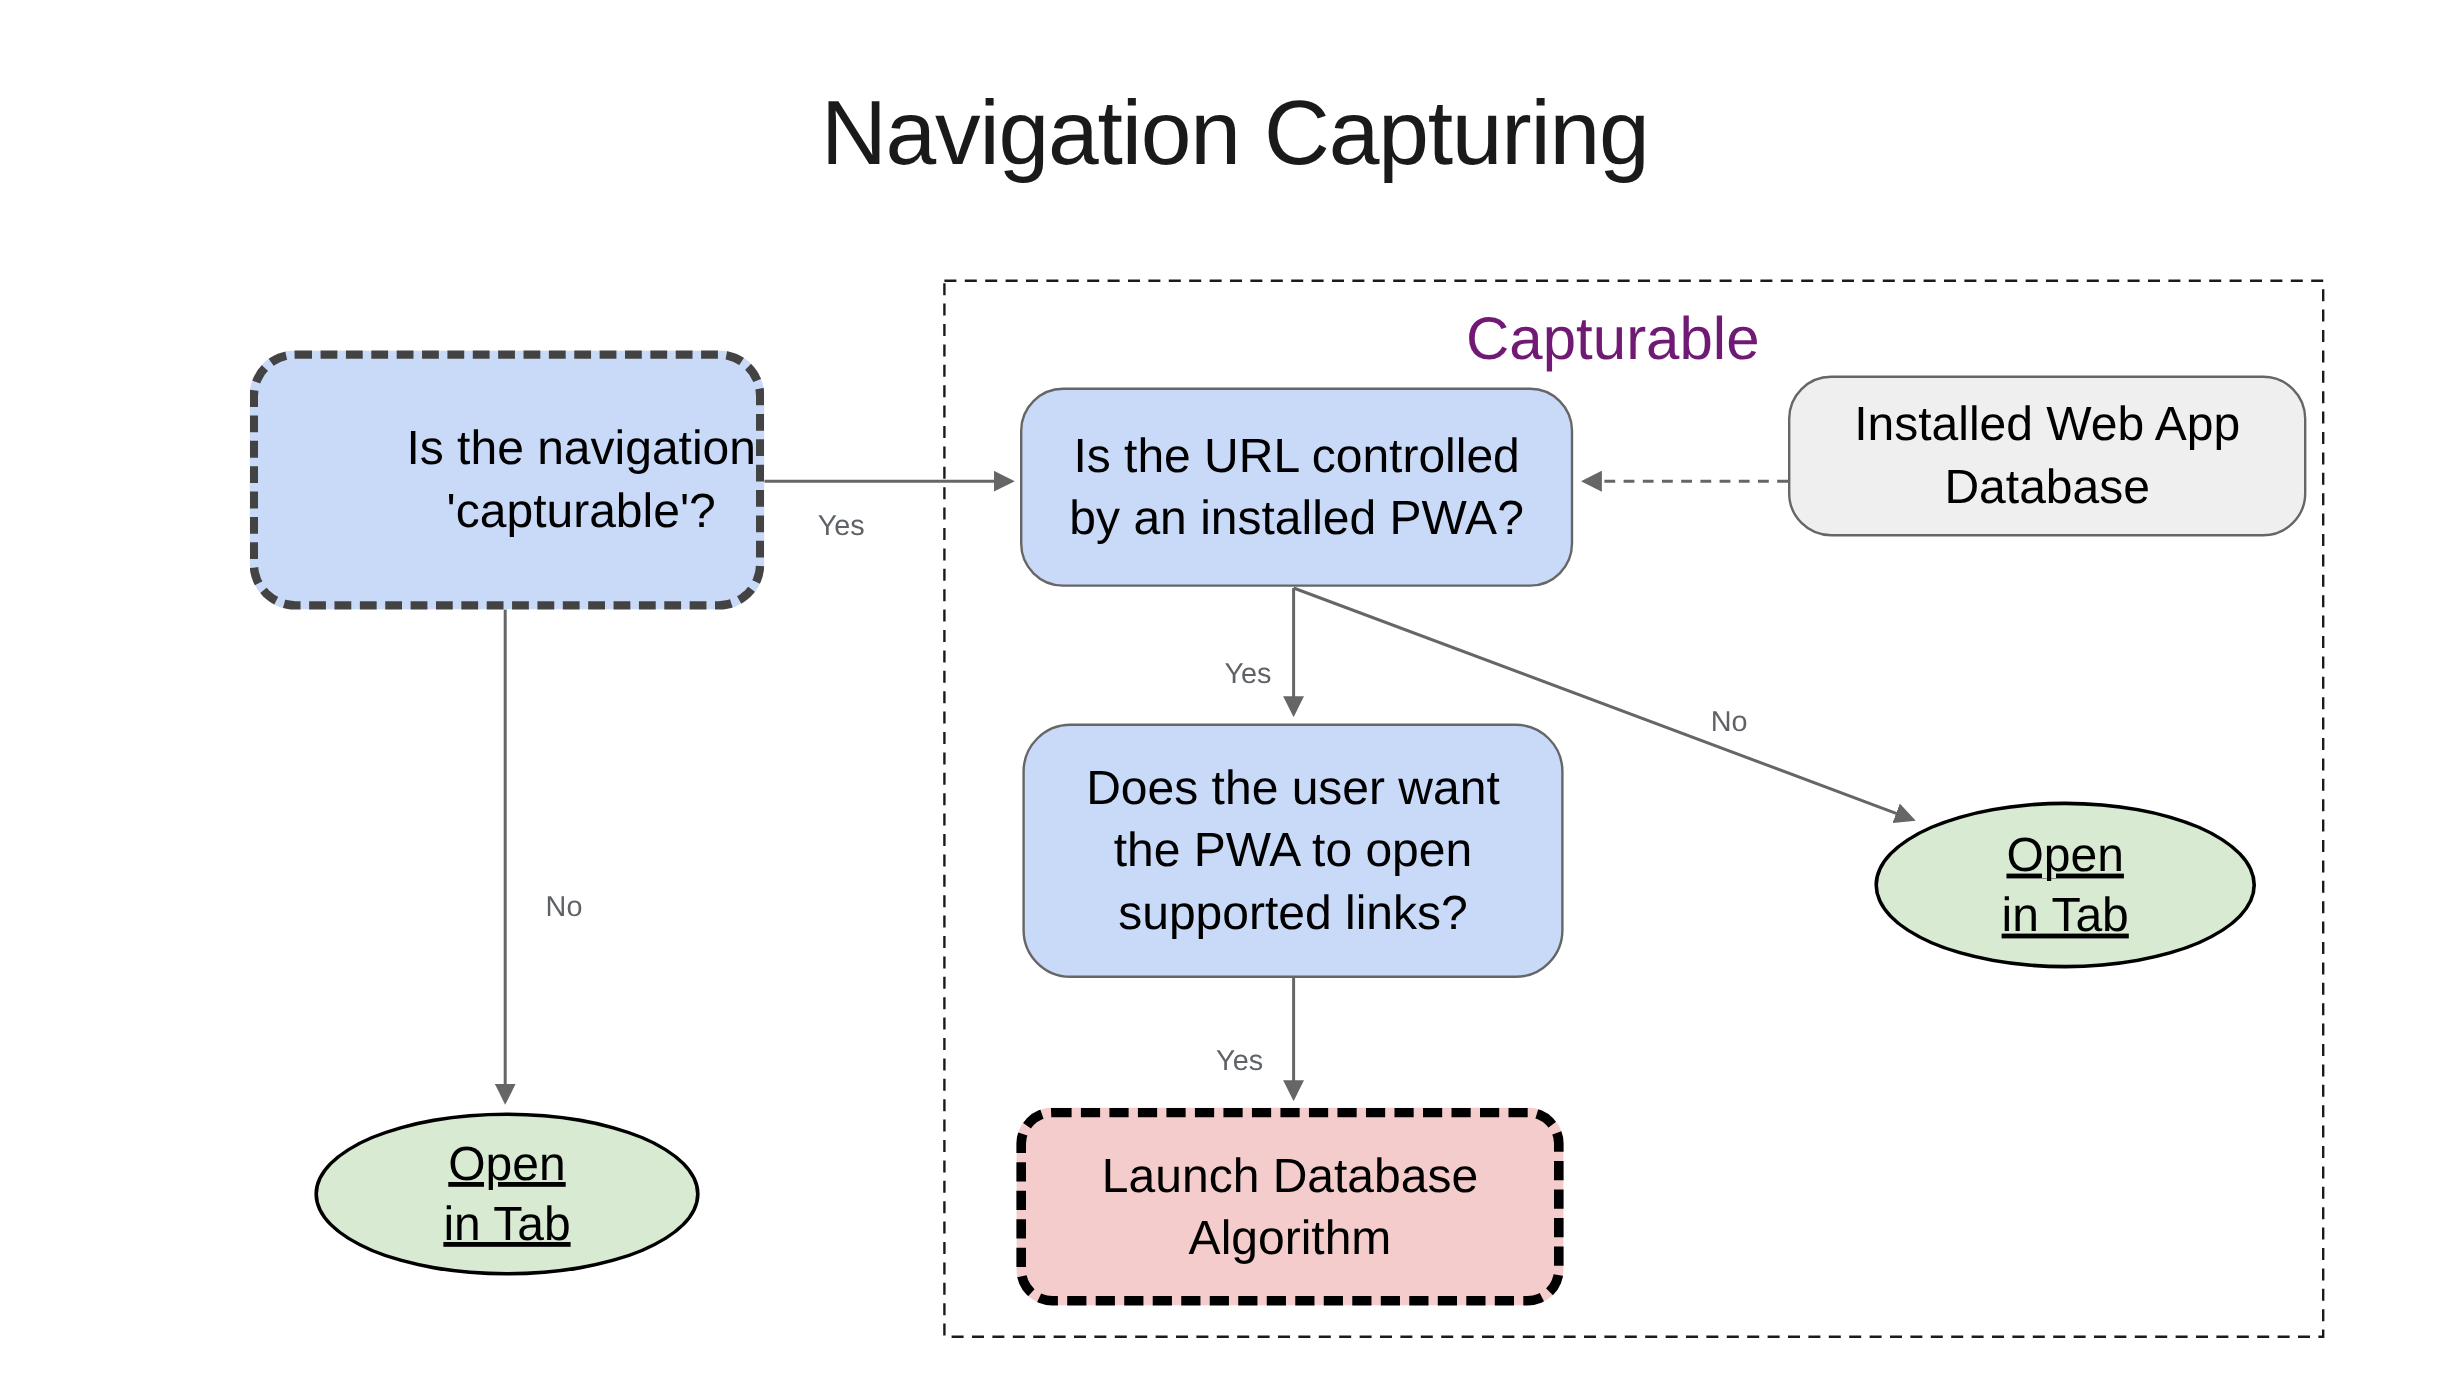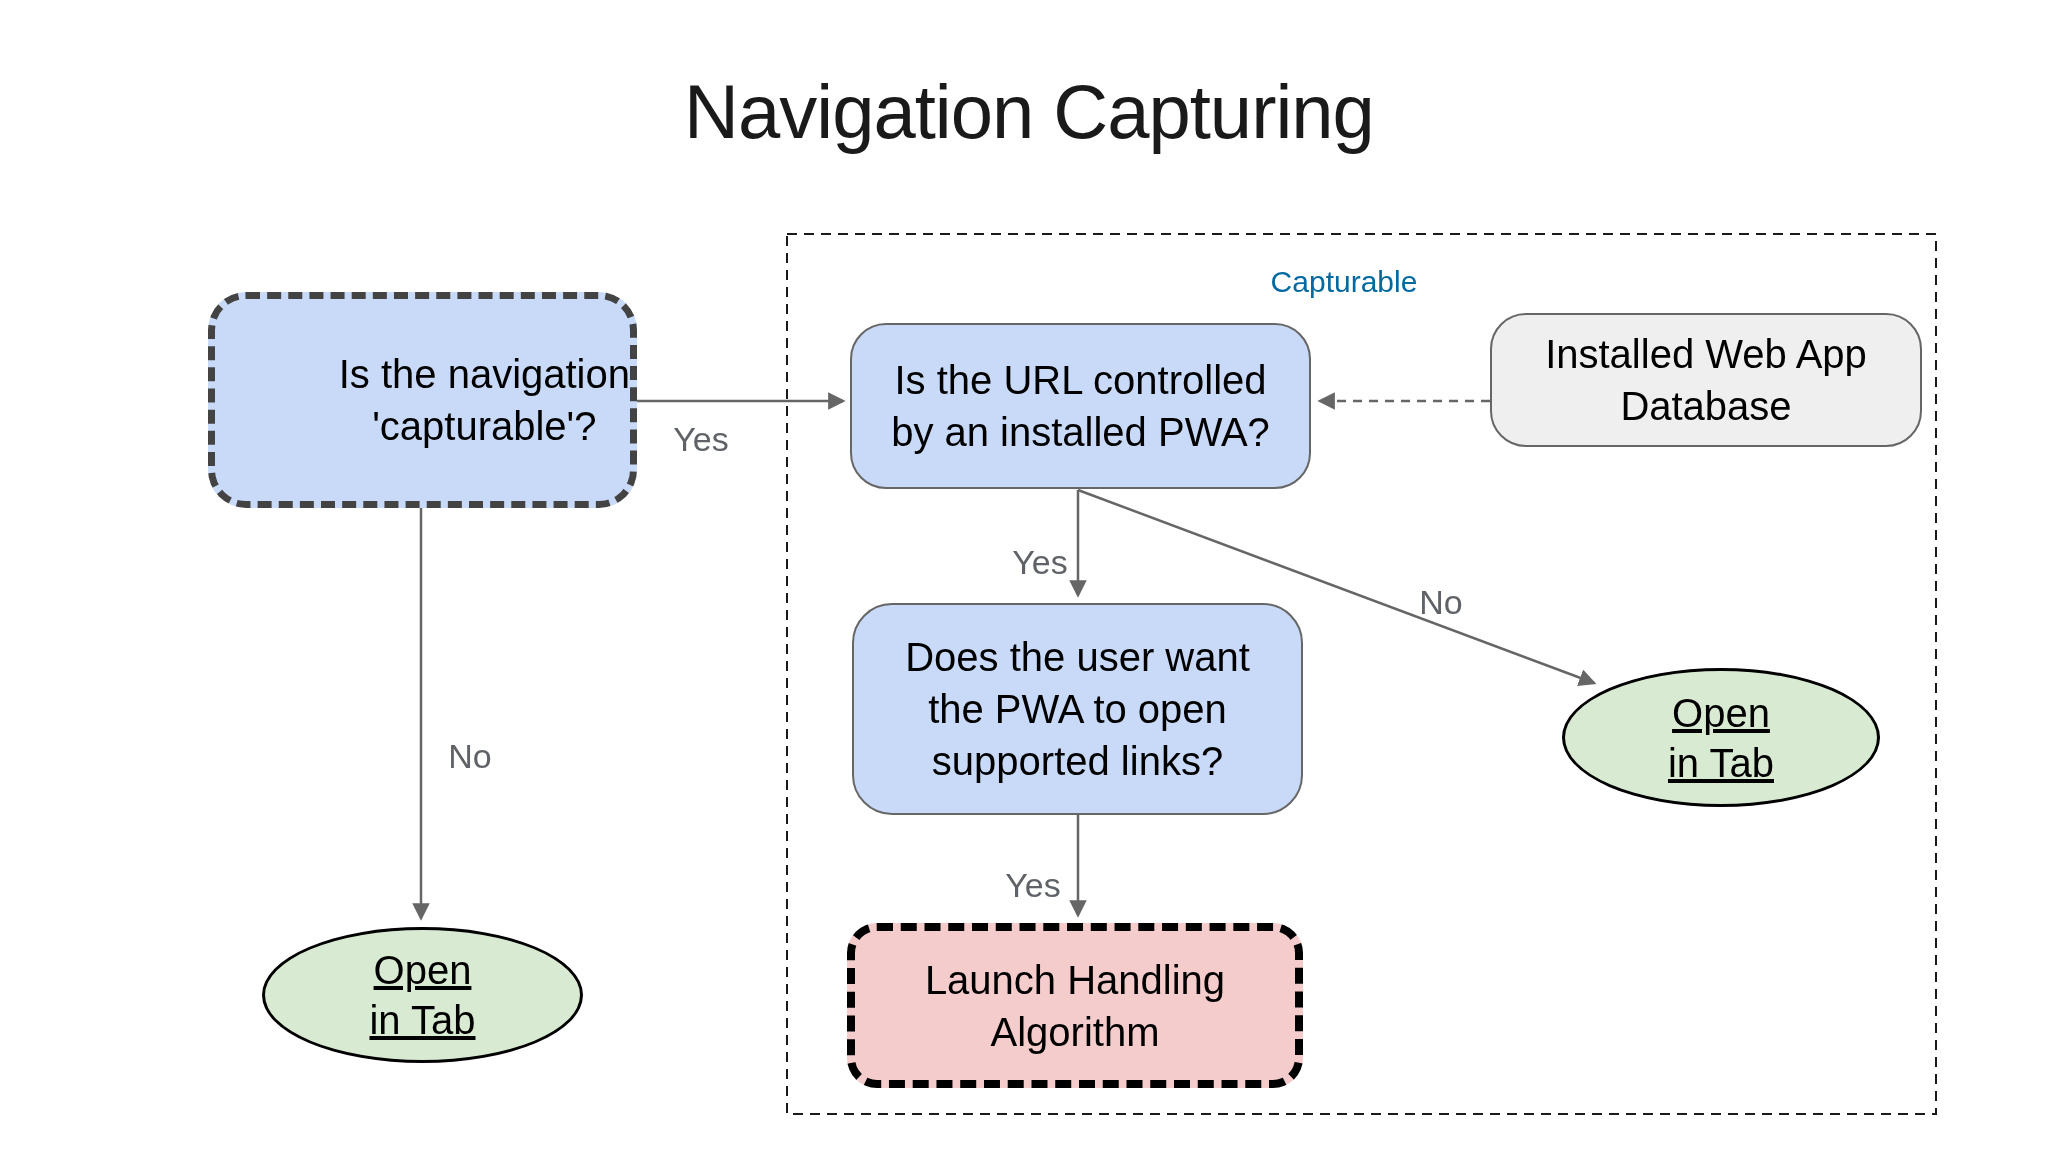--- a/index.html
+++ b/index.html
@@ -47,28 +47,28 @@
   .ellipse{
     border:3px solid #000000;border-radius:50%;
     line-height:1.25;
     text-decoration:underline;
   }
   .ellipse-left{left:262px;top:927px;width:321px;height:136px;}
   .ellipse-right{left:1562px;top:668px;width:318px;height:139px;}
   .edge-label{
     position:absolute;
     transform:translate(-50%,-50%);
-    font-size:34px;color:#5f6368;
+    font-size:24px;color:#5f6368;
     white-space:nowrap;
   }
   .region-label{
     position:absolute;
     transform:translate(-50%,-50%);
     left:1344px;top:282px;
-    font-size:30px;color:#0369a1;
+    font-size:50px;color:#701a75;
     white-space:nowrap;
   }
   .lbl-yes1{left:701px;top:439px;}
   .lbl-no-left{left:470px;top:756px;}
   .lbl-yes2{left:1040px;top:562px;}
   .lbl-no-right{left:1441px;top:602px;}
   .lbl-yes3{left:1033px;top:885px;}
 </style>
 </head>
 <body>
@@ -116,21 +116,21 @@
 Database</span>
   </div>
 
   <div class="node blue rounded node-userwant">
     <span>Does the user want
 the PWA to open
 supported links?</span>
   </div>
 
   <div class="node red node-launch">
-    <span>Launch Handling
+    <span>Launch Database
 Algorithm</span>
   </div>
 
   <div class="node green ellipse ellipse-left">
     <span>Open
 in Tab</span>
   </div>
 
   <div class="node green ellipse ellipse-right">
     <span>Open

